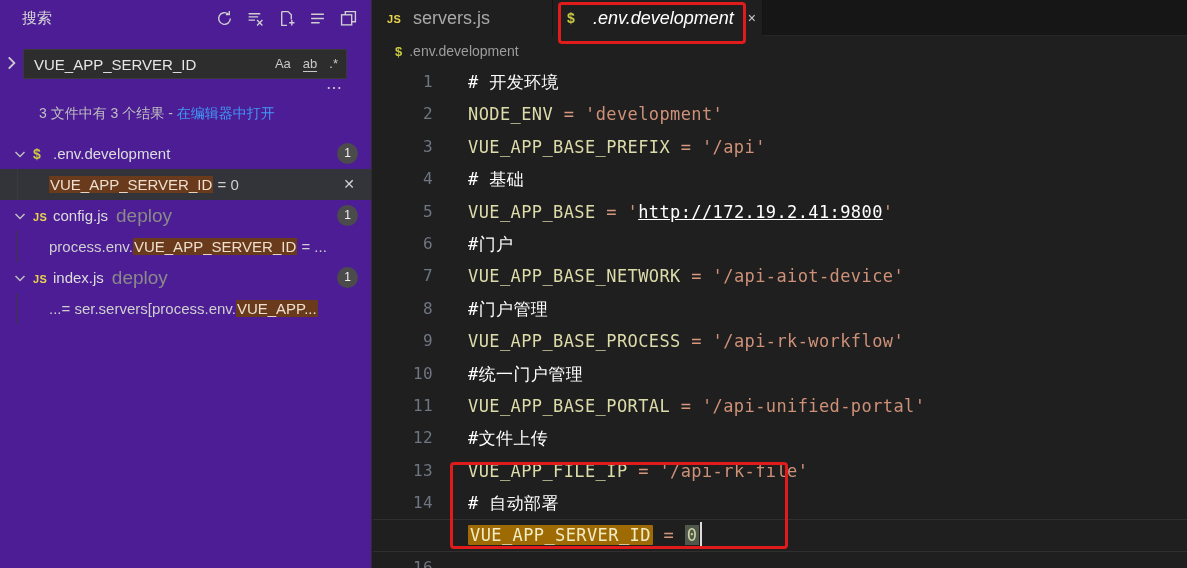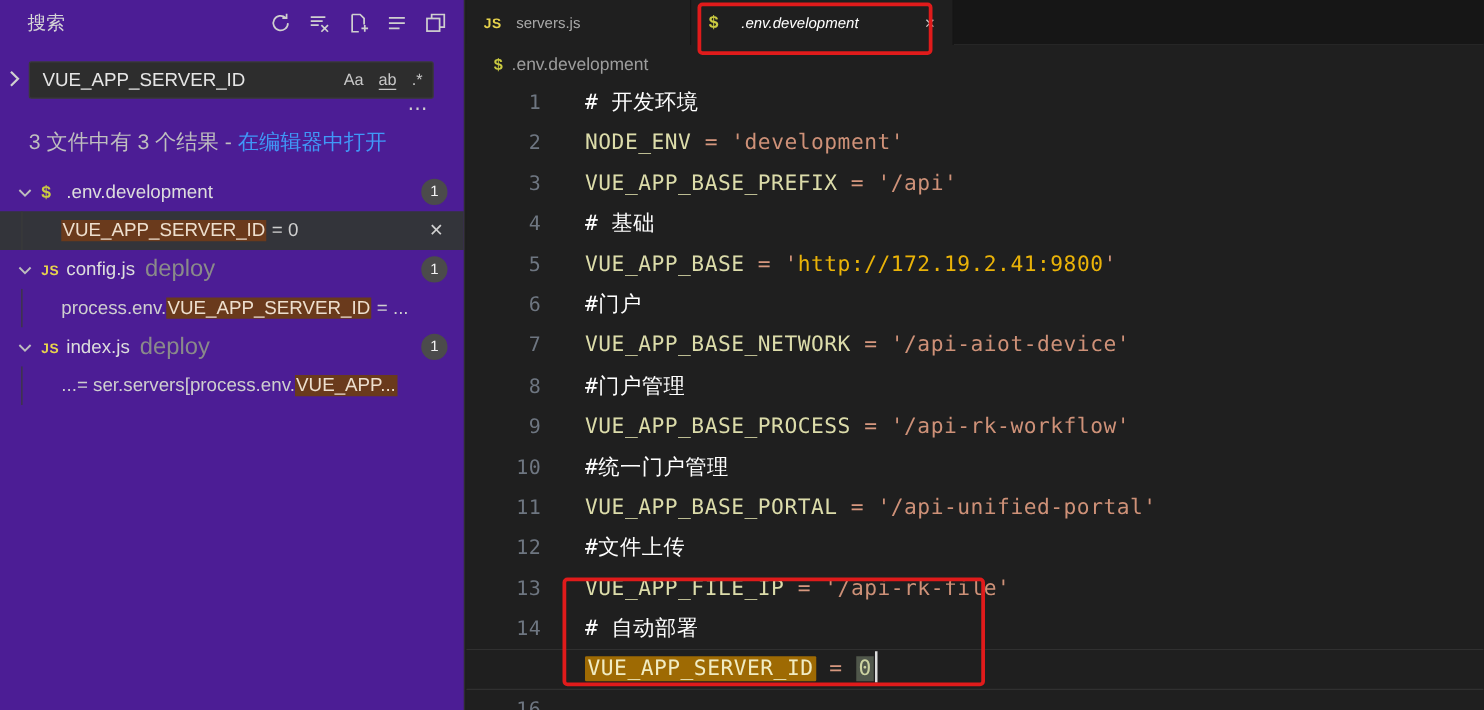--- a/index.html
+++ b/index.html
@@ -24,21 +24,21 @@
                 background:#2d2d2d; border:1px solid #3a3a3a; border-radius:2px;
                 display:flex; align-items:center; padding:0 8px 0 10px; }
   .search-query { font-size:15px; color:#e6e6e6; flex:1; white-space:nowrap; overflow:hidden; }
   .search-opts { display:flex; gap:12px; align-items:center;justify-content:center; }
   .opt { font-size:13px; color:#c8c8c8; cursor:pointer; line-height:14px; }
   .opt.word { border-bottom:1px solid #c8c8c8; }
 
   .more-row { height:18px; text-align:right; padding-right:28px; }
   .more-dots { font-size:16px; color:#cfcfcf; line-height:14px; cursor:pointer; letter-spacing:1px; }
 
-  .summary { padding:4px 42px 12px 23px; font-size:17px; line-height:25px; color:#bfbfbf; }
+  .summary { padding:4px 42px 12px 23px; font-size:14px; line-height:25px; color:#bfbfbf;margin-left:16px; }
   .summary a { color:#4098f7; text-decoration:none; cursor:pointer; }
 
   .tree { font-size:15px; }
   .row { position:relative; height:31px; display:flex; align-items:center; }
   .file-row { padding-left:12px; cursor:pointer; }
   .twisty { width:16px; height:16px; margin-right:5px; flex:none; }
   .twisty svg { stroke:#bdbdbd; fill:none; stroke-width:1.5; }
   .ficon { width:20px; flex:none; font-weight:bold; text-align:left; }
   .js-glyph { color:#e8d44d; font-size:11px; letter-spacing:0.5px; }
   .env-glyph { color:#cbcb41; font-size:14px; }
@@ -53,42 +53,42 @@
   .hl { background:#6a3a1c; color:#eedfce; padding:0 1px; }
   .dismiss { position:absolute; right:16px; top:7px; font-size:14px; color:#d0d0d0; cursor:pointer; }
 
   
   .editor { position:absolute; left:373px; top:0; right:0; height:568px; background:#1f1f1f; }
   .tab-strip { position:relative; height:36px; background:#191919; display:flex;
                border-bottom:1px solid #262626; }
   .tab { display:flex; align-items:center; height:36px; padding:0 14px; cursor:pointer;
          background:#1f1f1f; border-right:1px solid #141414; }
   .tab .ficon { margin-right:6px; }
-  .tab-label { font-size:12px; color:#a9a9a9; white-space:nowrap; }
+  .tab-label { font-size:18px; color:#a9a9a9; white-space:nowrap; }
   .tab.active { width:210px; }
   .tab.active .tab-label { color:#ffffff; font-style:italic; }
   .tab-close { margin-left:auto; padding-left:14px; color:#cccccc; font-size:14px; cursor:pointer; }
   .tab-rest { flex:1; background:#161616; }
   .tab1 { width:180px; }
 
   .breadcrumb { height:30px; display:flex; align-items:center; padding-left:22px; gap:7px; }
   .crumb-label { font-size:14px; color:#9d9d9d; cursor:pointer; }
 
   .code { position:absolute; top:66px; left:0; right:0; bottom:0; overflow:hidden;
           font-family:"DejaVu Sans Mono", monospace; font-size:17px; letter-spacing:0.4px; }
   .line { display:flex; height:32.4px; line-height:32.4px; white-space:pre; }
   .line .ln { width:60px; flex:none; text-align:right; color:#6e7681; font-size:16px; }
   .line .ct { margin-left:35px; }
   .line.current { box-shadow: inset 0 1px 0 #303030, inset 0 -1px 0 #303030; }
   .line.current .ln { color:#c6c6c6;margin-top:48px; }
   .t-c { color:#ffffff; }
   .t-k { color:#dcdcaa; }
   .t-o { color:#d7987f; }
   .t-s { color:#ce9178; }
-  .t-u { color:#eab308; cursor:pointer; }
+  .t-u { color:#ffffff; text-decoration:underline; cursor:pointer; }
   .t-m { background:#9e6a03; color:#f1ecc3; padding:0 2px; border-radius:1px; }
   .t-z { background:#50574b; color:#ccd3a2; padding:0 2px; }
   .cursor { display:inline-block; width:2px; height:25px; background:#dcdcdc;
             vertical-align:-6px; margin-left:1px; }
 
   
   .anno { position:absolute; border:3px solid #e01b1b; border-radius:4px; pointer-events:none; }
   .anno-tab { left:185px; top:2px; width:188px; height:42px; }
   .anno-code { left:77px; top:462px; width:338px; height:87px; }
 </style>

